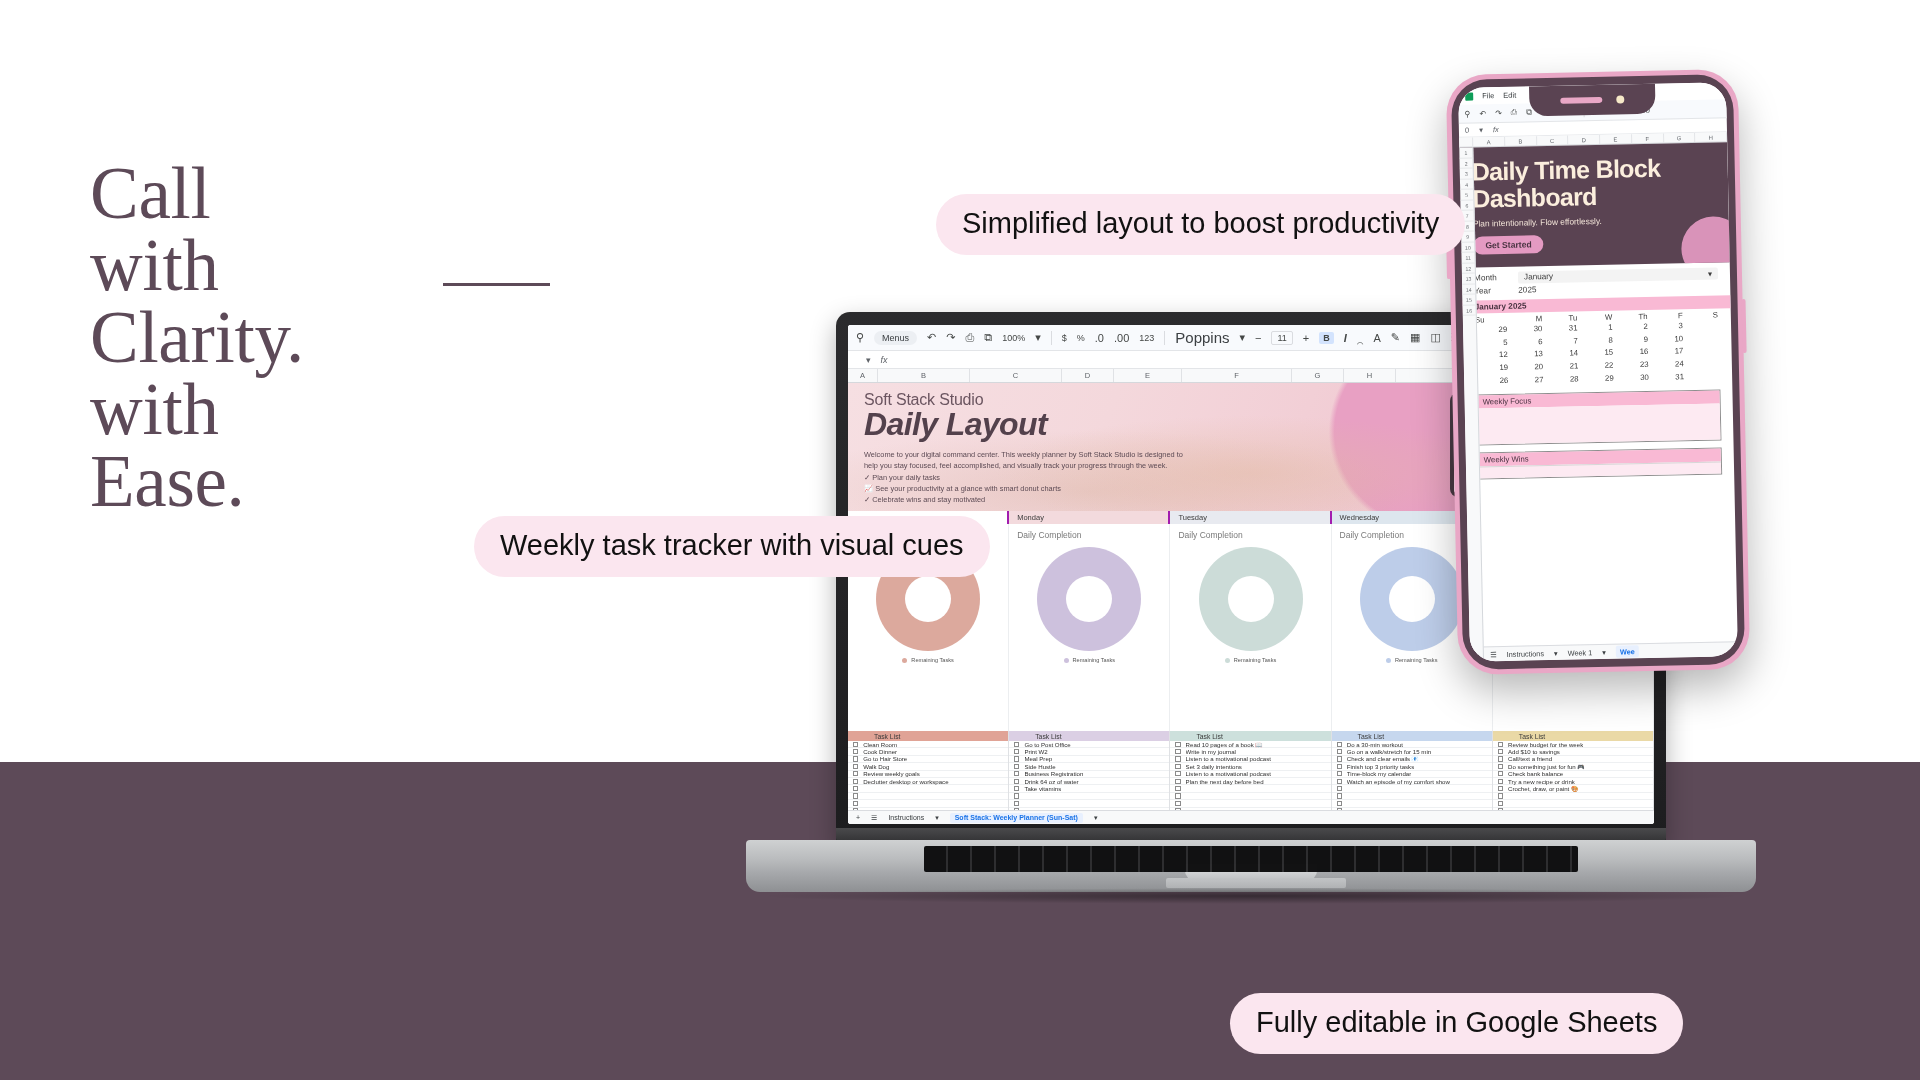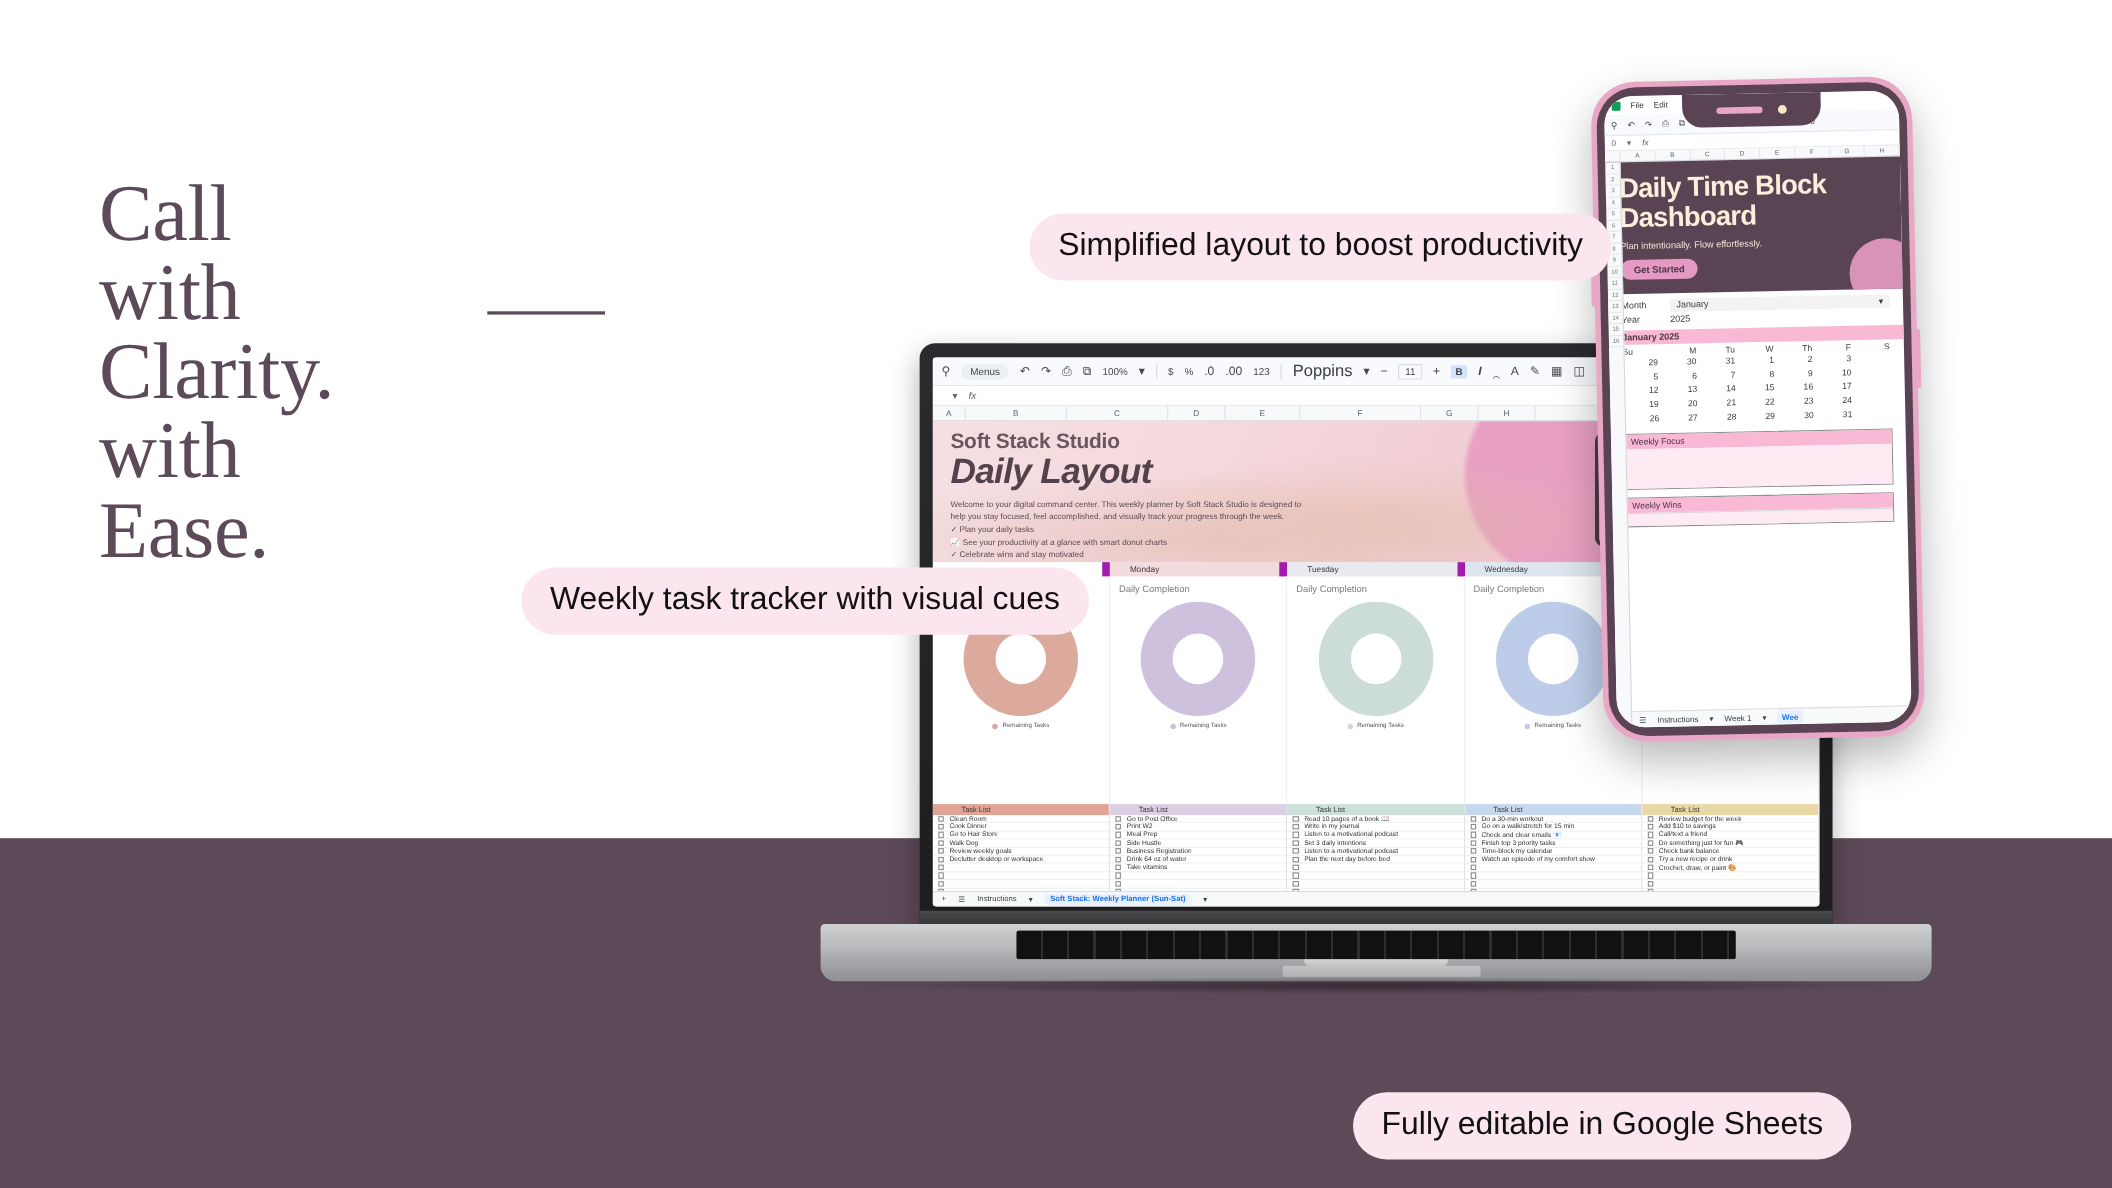--- a/index.html
+++ b/index.html
@@ -132,38 +132,38 @@
       radial-gradient(circle at 72% 38%, #e8a0c3 0%, #e8a0c3 16%, rgba(232,160,195,0) 17%),
       linear-gradient(110deg,#f6dfe2 0%, #f4d8dc 32%, #f2cfd6 55%, #eec4cf 78%, #f3d9dd 100%);
   }
   .banner:after{
     content:""; position:absolute; inset:0;
     background:
       radial-gradient(ellipse at 50% 70%, rgba(226,186,160,0.45) 0%, rgba(226,186,160,0) 45%),
       radial-gradient(ellipse at 30% 85%, rgba(210,170,150,0.35) 0%, rgba(210,170,150,0) 40%);
   }
   .banner-txt { position:absolute; left: 16px; top: 8px; z-index:3; width: 470px; }
-  .bn-1 { font-size: 19px; font-weight:700; color:#6b5560; letter-spacing:-0.2px; }
+  .bn-1 { font-size: 16px; font-weight:400; color:#6b5560; letter-spacing:-0.2px; }
   .bn-2 { font-size: 32px; font-weight:800; color:#53414c; letter-spacing:-0.6px; margin-top:-3px;font-style:italic; }
   .bn-p { font-size: 7.4px; color:#5c4a54; line-height:1.5; margin-top: 6px; width: 330px; }
   .bn-li { font-size: 7.4px; color:#5c4a54; margin-top:2px; }
 
   .banner-mini {
     position:absolute; right: 26px; top: 10px; width: 178px; height: 104px; z-index:4;
     background:#4a3a44; border-radius: 8px; padding: 4px;
   }
   .banner-mini .mini-scr { width:100%; height:100%; background:#fff; border-radius:3px; overflow:hidden; display:flex; }
   .mini-col { flex:1; border-right:1px solid #e6e8ea; padding:2px; }
   .mini-hd { height:5px; border-radius:1px; margin-bottom:2px; }
   .mini-donut { width:38px; height:38px; border-radius:50%; margin:5px auto 4px auto; }
   .mini-rows { }
   .mini-row { height:2px; background:#d9dbde; margin:1.6px 2px; border-radius:1px; }
 
   .dayhdr { display:flex; height: 13px; font-size:7.5px; color:#3c3c3c; }
-  .dayhdr .d { border-right:7px solid #a21caf; padding-left:18px; display:flex; align-items:center; }
+  .dayhdr .d { border-right:2px solid #a21caf; padding-left:8px; display:flex; align-items:center; }
 
   .charts { display:flex; height: 207px; }
   .chart-cell { flex:1; border-right:1px solid #eceef0; position:relative; padding-top:6px; }
   .chart-title { font-size:8.5px; color:#7a7a7a; padding-left:8px; }
   .donut {
     width: 104px; height: 104px; border-radius:50%; margin: 7px auto 0 auto; position:relative;
   }
   .donut:after{ content:""; position:absolute; left:50%; top:50%; transform:translate(-50%,-50%); width:46px; height:46px; border-radius:50%; background:#fff; }
   .legend { display:flex; align-items:center; justify-content:center; gap:4px; font-size:5.6px; color:#555; margin-top: 6px; }
   .legend i { width:5px; height:5px; border-radius:50%; display:inline-block; }

